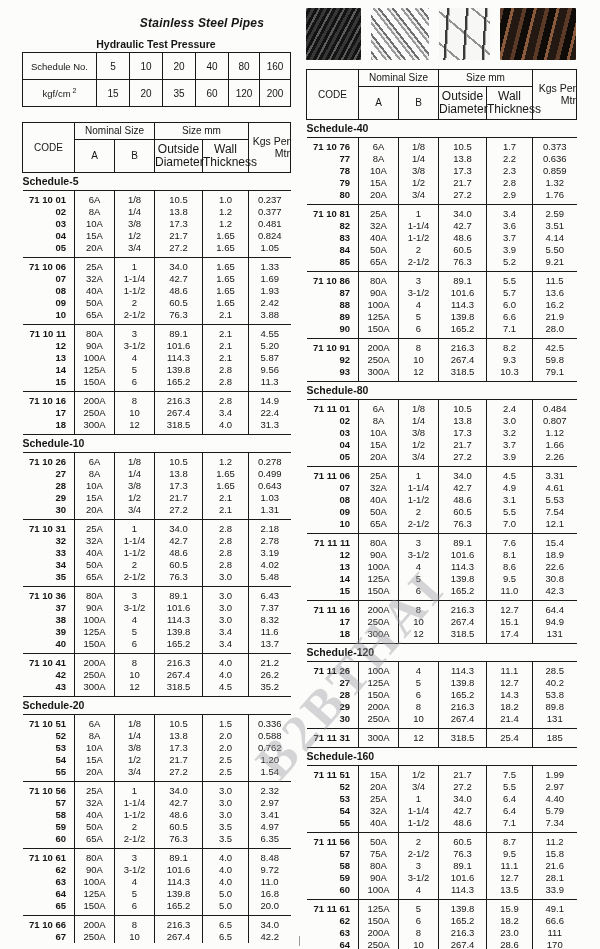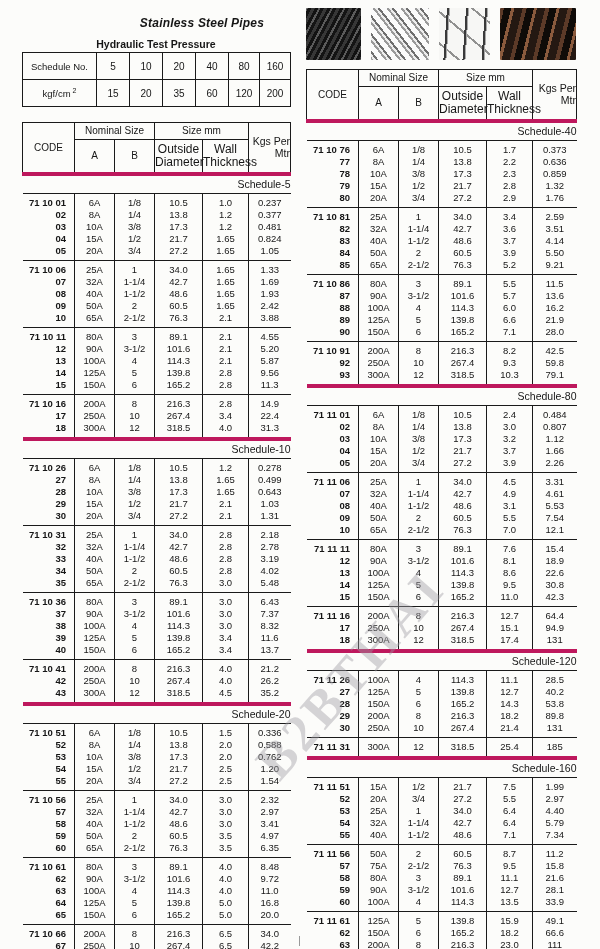--- a/index.html
+++ b/index.html
@@ -59,22 +59,22 @@
 
   
   .pipe-table { border-collapse:collapse; width:100%; table-layout:fixed; margin-top:2px; }
   .pipe-table thead th {
     border:1px solid #1a1a1a; font-weight:normal;
     font-size:10px; padding:2px 0; line-height:1.15;
   }
   .pipe-table thead th.sub { font-size:12px; line-height:1.1; padding:3px 0; }
   .pipe-table thead th.kgs-h { font-size:10.5px;text-align:right; }
   tr.sched-title td {
-    border-top:4px solid #be185d; border-bottom:1px solid #1a1a1a;
-    font-weight:normal; font-size:10.5px; text-align:right; padding:2px 0 3px;
+    border-top:1px solid #be185d; border-bottom:1px solid #1a1a1a;
+    font-weight:bold; font-size:10.5px; text-align:left; padding:2px 0 3px;
   }
   tr.data-row td {
     font-size:9.5px; text-align:center; line-height:12px;
     border-left:1px solid #1a1a1a; white-space:nowrap;
   }
   tr.data-row td:first-child { border-left:none; }
   tr.data-row td.code { text-align:right; padding-right:8px; font-weight:bold; }
   tr.g-first td { padding-top:3px; }
   tr.g-last  td { padding-bottom:3px; border-bottom:1px solid #1a1a1a; }
 

